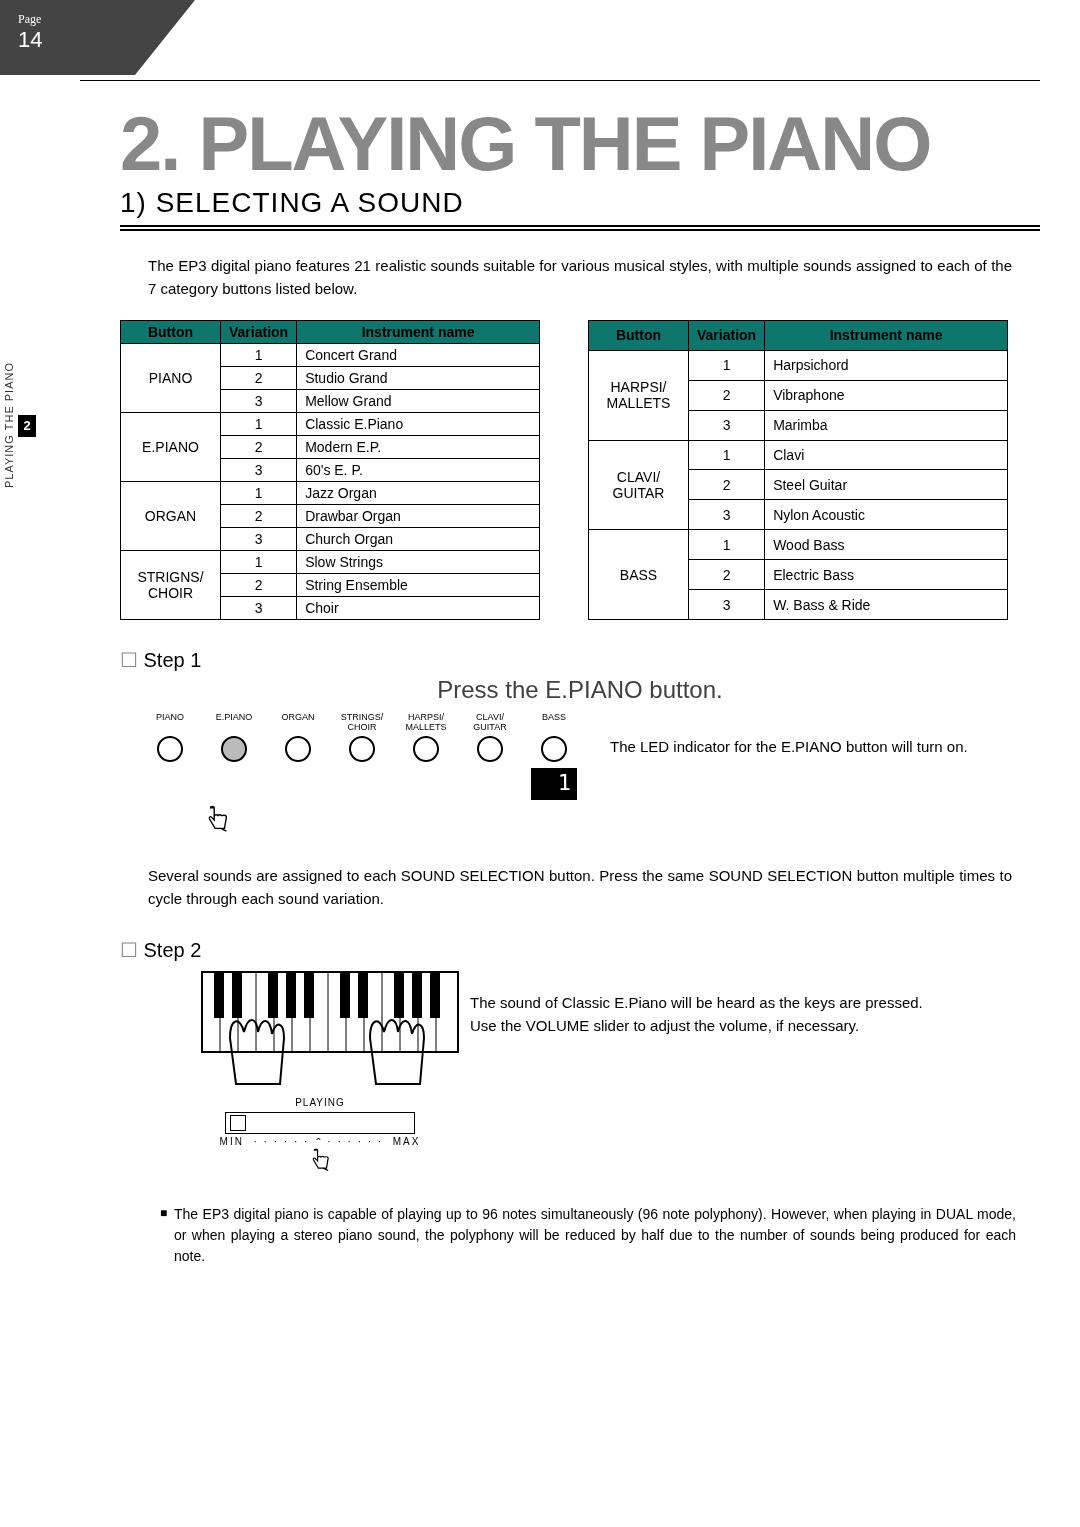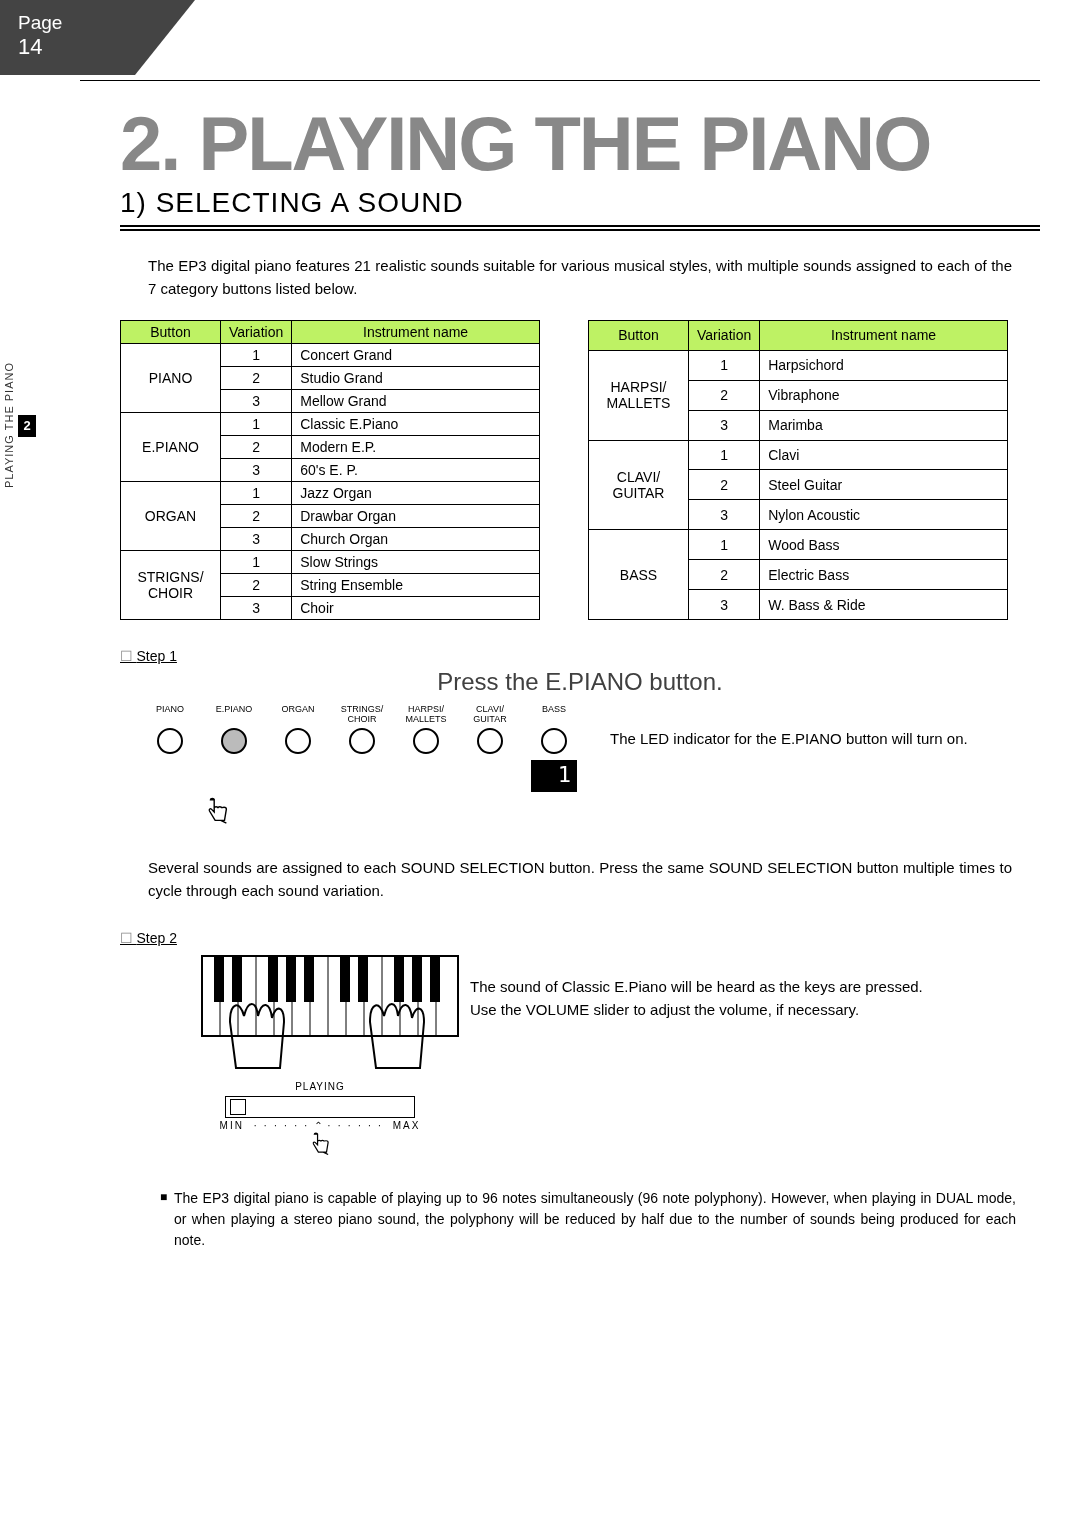--- a/index.html
+++ b/index.html
@@ -13,21 +13,21 @@
     font-size: 15px;
   }
   .page-corner {
     position: absolute;
     top: 0; left: 0;
     width: 135px; height: 75px;
     background: #444;
     color: #fff;
     padding: 12px 0 0 18px;
   }
-  .page-corner .lbl { font-size: 19px; }
+  .page-corner .lbl { font-size: 12px; font-family: Liberation Serif, serif; }
   .page-corner .num { font-size: 22px; }
   .page-corner::after {
     content: "";
     position: absolute;
     top: 0; left: 100%;
     border-top: 75px solid #444;
     border-right: 60px solid transparent;
   }
   .side-tab {
     position: absolute;
@@ -73,25 +73,25 @@
     background: linear-gradient(#000 0 2px, #fff 2px 4px, #000 4px 6px);
   }
   .intro { margin: 24px 28px 0 28px; text-align: justify; line-height: 1.5; }
   .tables { display: flex; gap: 48px; margin: 20px 0 0 0; }
   table.soundtbl {
     border-collapse: collapse; font-size: 14px; width: 420px;
   }
   table.soundtbl th, table.soundtbl td {
     border: 1px solid #000; padding: 3px 8px;
   }
-  table.soundtbl th { background: #bef264; font-weight: normal; }
+  table.soundtbl th { background: #0f766e; font-weight: bold; }
   table.soundtbl td.btncol { text-align: center; }
   table.soundtbl td.varcol { text-align: center; width: 70px; }
 
-  .step-label { margin: 28px 0 4px 0; font-size: 14px; text-decoration: underline; }
+  .step-label { margin: 28px 0 4px 0; font-size: 20px; }
   .step-label::before { content: "☐ "; color: #888; }
   .step-action { font-size: 24px; color: #404040; margin-bottom: 4px; text-align: center; }
 
   .panel-row {
     display: flex; gap: 12px; margin: 4px 0 0 24px;
   }
   .panel-btn {
     display: flex; flex-direction: column; align-items: center;
     font-size: 9px; text-align: center; width: 52px;
   }

